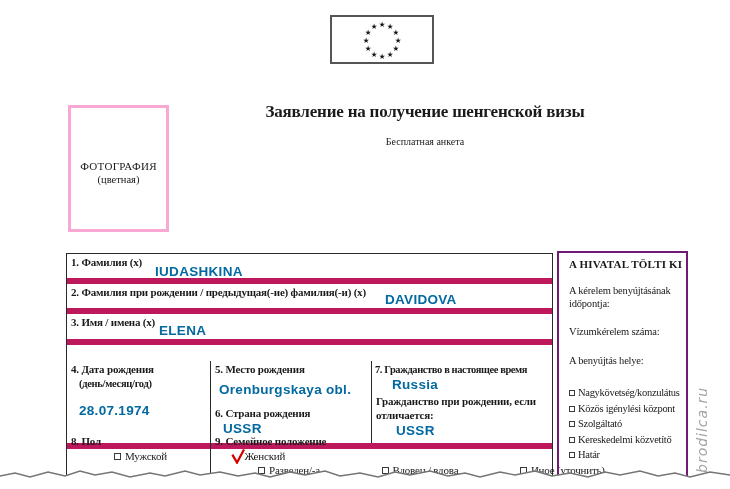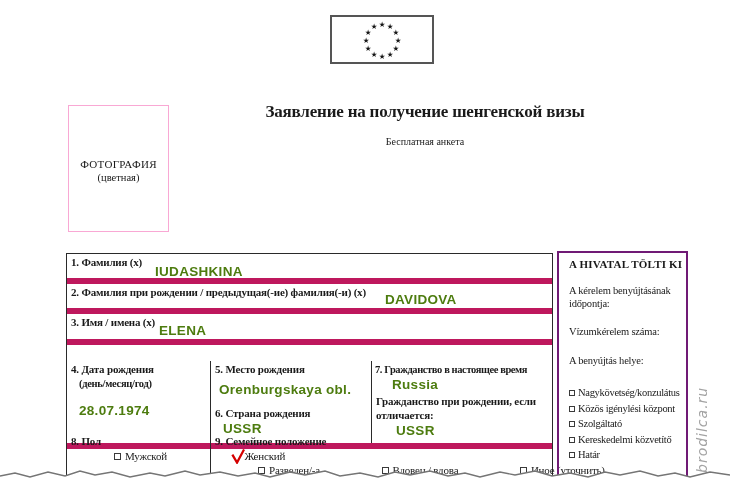--- a/index.html
+++ b/index.html
@@ -10,21 +10,21 @@
   }
   
   .flag-box { position:absolute; left:330px; top:15px; width:104px; height:49px;
     border:2px solid #555; background:#fff; }
   
   .header { position:absolute; left:120px; top:102px; width:610px; text-align:center; }
   .title { font-size:17px; font-weight:bold; letter-spacing:-0.2px; }
   .subtitle { font-size:10px; margin-top:14px; }
   
   .photo-box { position:absolute; left:68px; top:105px; width:101px; height:127px;
-    border:1px solid #f9a8d4; text-align:center; padding-top:52px; }
+    border:3px solid #f9a8d4; text-align:center; padding-top:52px; }
   .photo-line1 { font-size:11px; letter-spacing:0.3px; }
   .photo-line2 { font-size:10.5px; margin-top:2px; }
   
   .main-table { position:absolute; left:66px; top:253px; width:487px; height:226px;
     border:1px solid #2a2a2a; border-bottom:none; }
   .row { position:absolute; left:0; width:485px; border-bottom:6px solid #be185d; }
   .r1 { top:0; height:30px; }
   .r2 { top:30px; height:30px; }
   .r3 { top:60px; height:31px; }
   .r4 { top:107px; height:88px;text-decoration:underline; }
@@ -32,21 +32,21 @@
   .cell { position:absolute; top:0; height:100%; }
   .c4a { left:0; width:144px; border-right:1px solid #2a2a2a; }
   .c4b { left:144px; width:161px; border-right:1px solid #2a2a2a; }
   .c4c { left:305px; width:180px; }
   .c5a { left:0; width:144px; border-right:1px solid #2a2a2a; }
   .c5b { left:144px; width:341px; }
   .lbl { font-size:11px; font-weight:bold; letter-spacing:-0.2px; padding:2px 4px; line-height:13px; }
   .lbl-tight { font-size:10.5px; font-weight:bold; letter-spacing:-0.4px; padding:2px 3px; white-space:nowrap; line-height:13px; }
   .sublbl { font-size:10.5px; font-weight:bold; letter-spacing:-0.3px; padding:0 4px 0 12px; line-height:12px; }
   .val { position:absolute; font-family:"Liberation Sans","DejaVu Sans",sans-serif;
-    font-weight:bold; font-size:13.5px; color:#4d7c0f; letter-spacing:0.3px; white-space:nowrap; }
+    font-weight:bold; font-size:13.5px; color:#0369a1; letter-spacing:0.3px; white-space:nowrap; }
   .opts { position:absolute; font-size:11px; white-space:nowrap; letter-spacing:-0.2px; }
   .opt { display:inline-block;padding-left:43px; }
   .cb { display:inline-block; width:7px; height:7px; border:1px solid #3a3a3a; margin-right:4px; }
   .check-svg { vertical-align:-4px; margin-right:-1px; }
   
   .official-box { position:absolute; left:557px; top:251px; width:131px; height:228px;
     border:2px solid #701a75; padding:5px 10px; font-size:10.5px; line-height:13px; letter-spacing:-0.2px; }
   .ob-title { font-size:11px; font-weight:bold; letter-spacing:0.2px; white-space:nowrap; }
   .ob-date { margin-top:13px; }
   .ob-num { margin-top:15px; }

